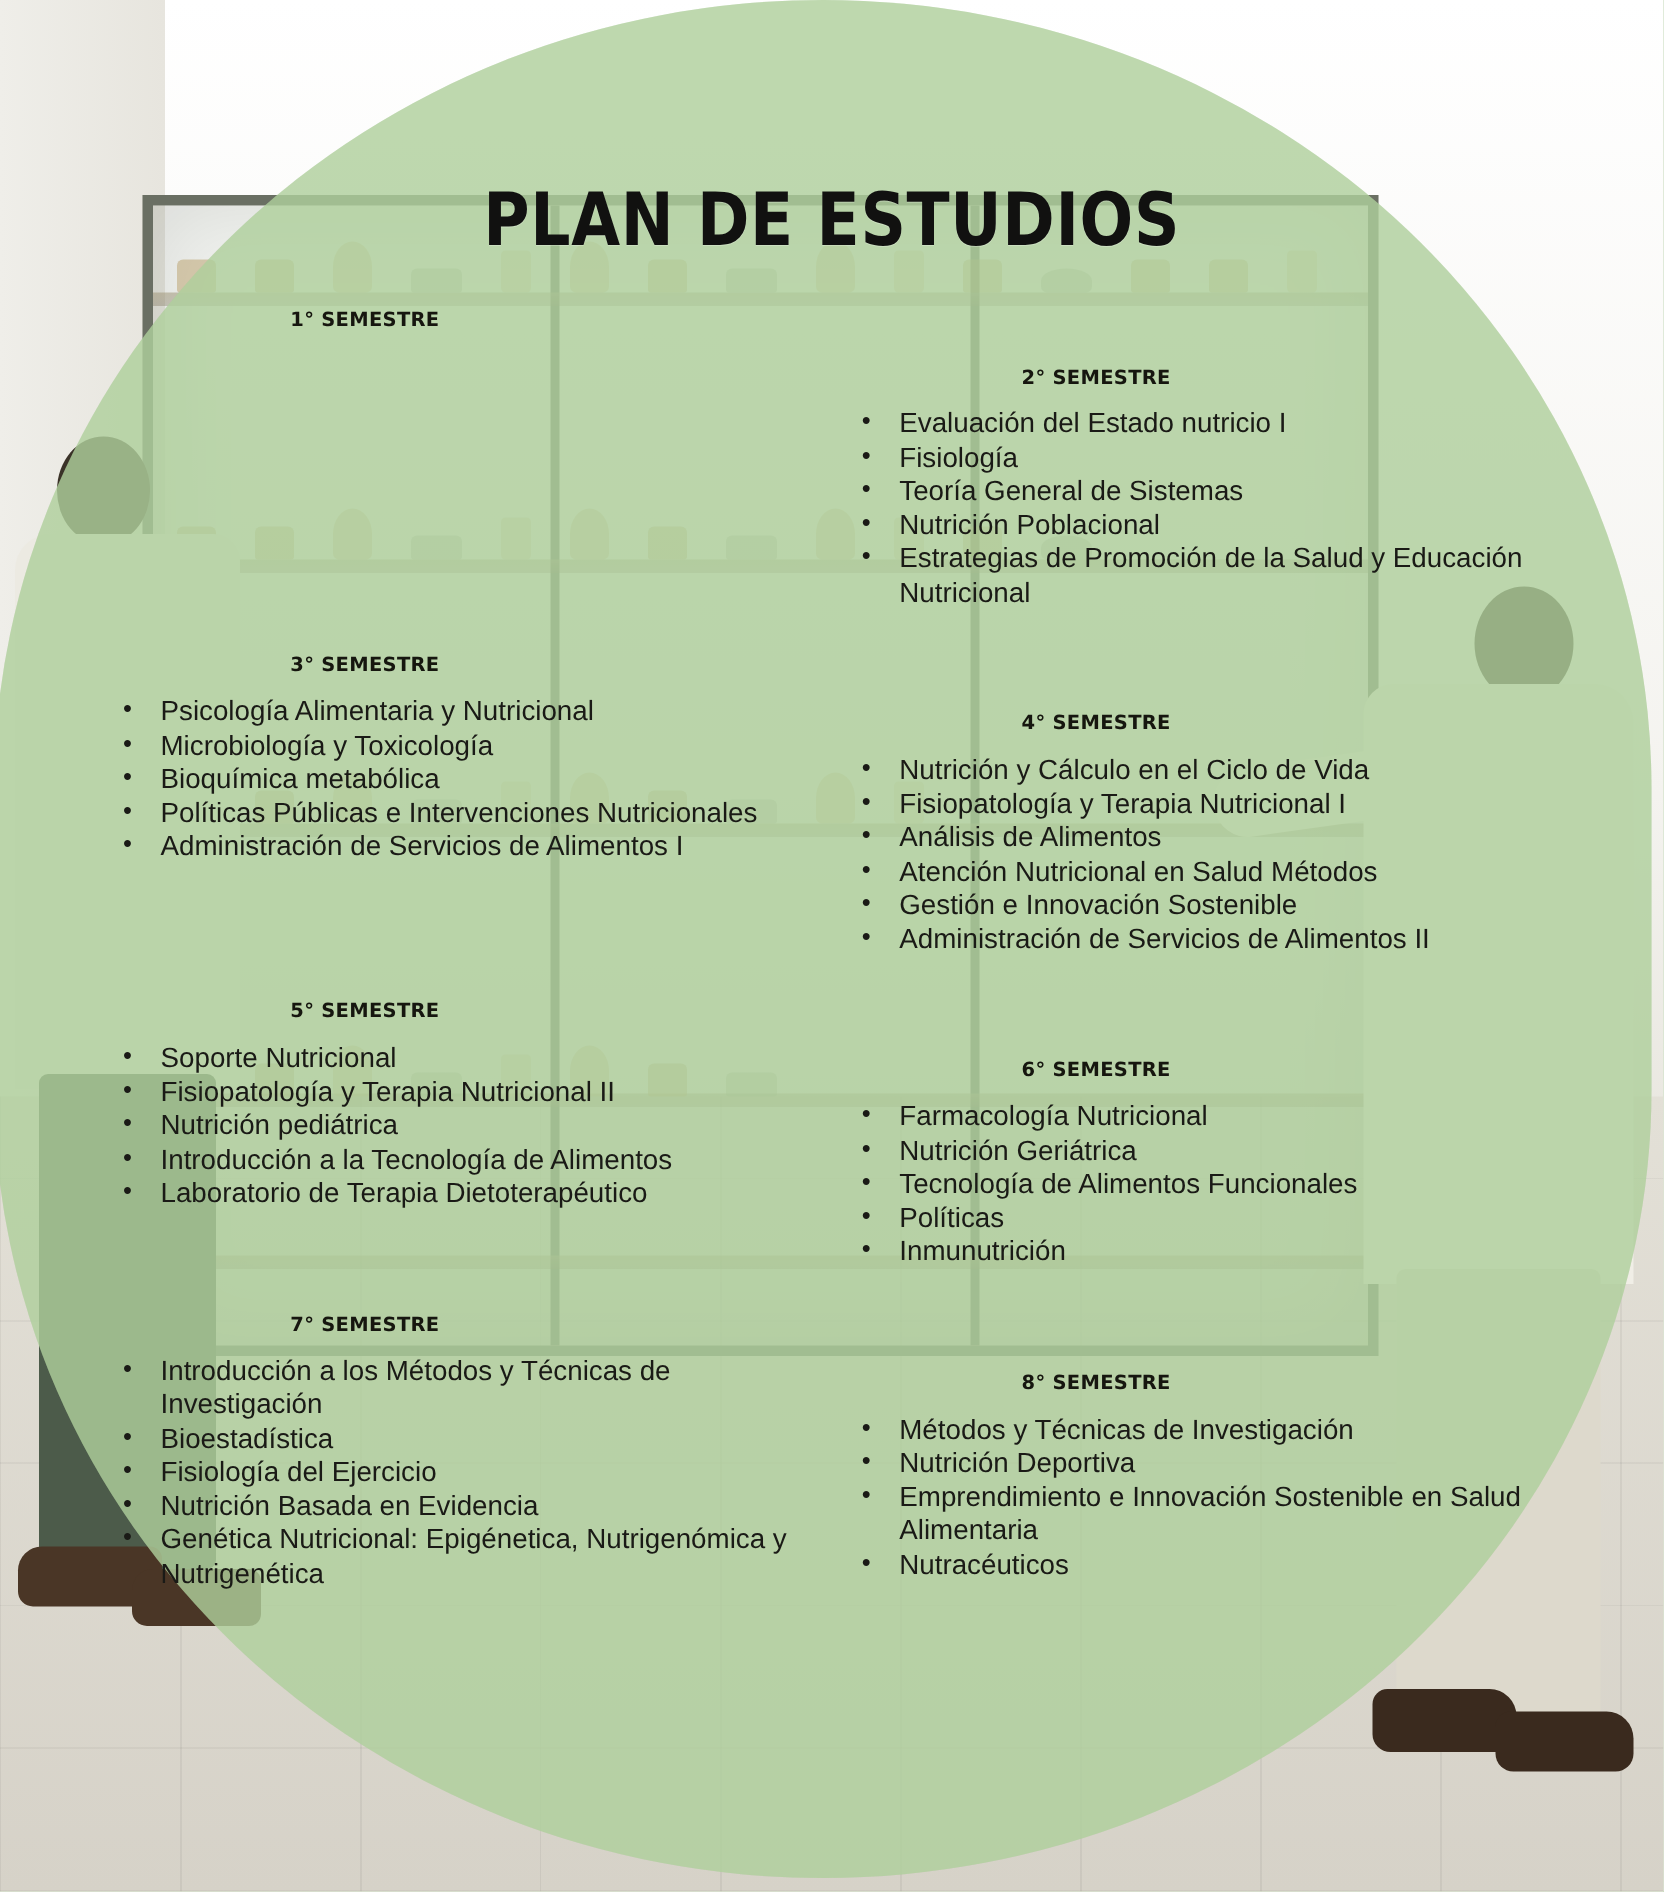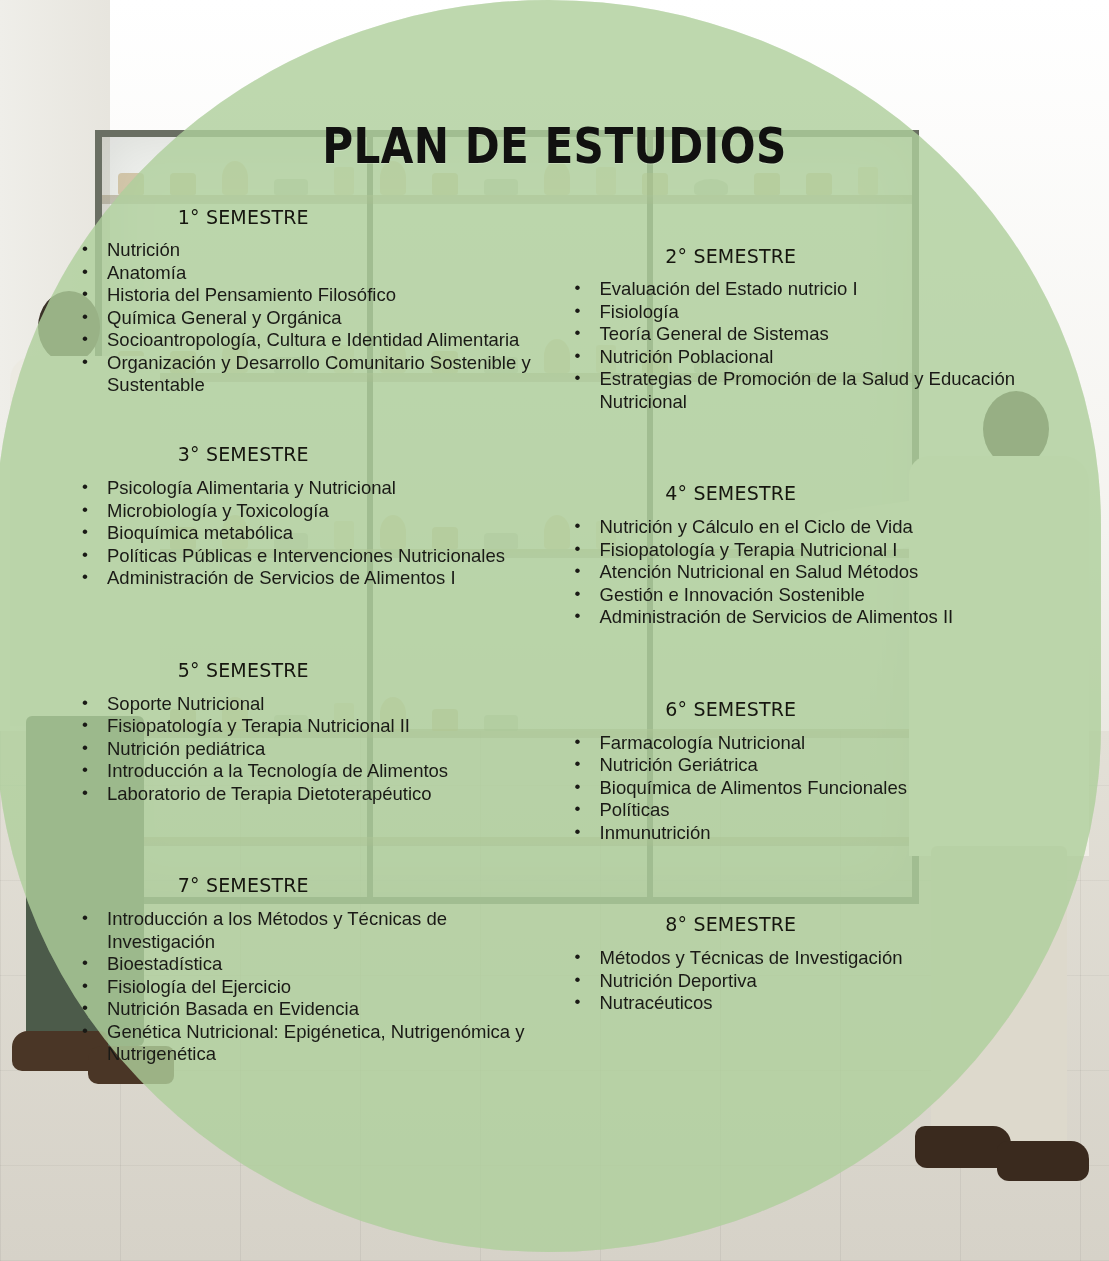--- a/index.html
+++ b/index.html
@@ -149,22 +149,22 @@
     width: 100%;
   }
   .col {
     width: 50%;
     box-sizing: border-box;
     padding-right: 10px;
   }
   .sem-title {
     text-align: center;
     font-family: "DejaVu Sans", sans-serif;
-    font-weight: 400;
-    font-size: 19px;
+    font-weight: 700;
+    font-size: 13px;
     letter-spacing: 0.2px;
     color: #16160f;
     margin: 0 0 12px 0;
     padding-right: 120px;
   }
   .col.right .sem-title { padding-right: 130px; margin-top: 39px; }
 
   ul.courses {
     list-style: none;
     margin: 0;
@@ -286,28 +286,20 @@
 
 <div class="content">
 
   <div class="title">PLAN DE ESTUDIOS</div>
 
   <div class="grid">
 
     <div class="row r1">
       <div class="col left">
         <div class="sem-title">1° SEMESTRE</div>
-        <ul class="courses">
-          <li>Nutrición</li>
-          <li>Anatomía</li>
-          <li>Historia del Pensamiento Filosófico</li>
-          <li>Química General y Orgánica</li>
-          <li>Socioantropología, Cultura e Identidad Alimentaria</li>
-          <li>Organización y Desarrollo Comunitario Sostenible y Sustentable</li>
-        </ul>
       </div>
       <div class="col right">
         <div class="sem-title">2° SEMESTRE</div>
         <ul class="courses">
           <li>Evaluación del Estado nutricio I</li>
           <li>Fisiología</li>
           <li>Teoría General de Sistemas</li>
           <li>Nutrición Poblacional</li>
           <li>Estrategias de Promoción de la Salud y Educación Nutricional</li>
         </ul>
@@ -325,20 +317,21 @@
           <li>Bioquímica metabólica</li>
           <li>Políticas Públicas e Intervenciones Nutricionales</li>
           <li>Administración de Servicios de Alimentos I</li>
         </ul>
       </div>
       <div class="col right">
         <div class="sem-title">4° SEMESTRE</div>
         <ul class="courses">
           <li>Nutrición y Cálculo en el Ciclo de Vida</li>
           <li>Fisiopatología y Terapia Nutricional I</li>
+          <li>Análisis de Alimentos</li>
           <li>Atención Nutricional en Salud Métodos</li>
           <li>Gestión e Innovación Sostenible</li>
           <li>Administración de Servicios de Alimentos II</li>
         </ul>
       </div>
     </div>
 
     <div class="block-gap"></div>
 
     <div class="row r3">
@@ -350,21 +343,21 @@
           <li>Nutrición pediátrica</li>
           <li>Introducción a la Tecnología de Alimentos</li>
           <li>Laboratorio de Terapia Dietoterapéutico</li>
         </ul>
       </div>
       <div class="col right">
         <div class="sem-title">6° SEMESTRE</div>
         <ul class="courses">
           <li>Farmacología Nutricional</li>
           <li>Nutrición Geriátrica</li>
-          <li>Bioquímica de Alimentos Funcionales</li>
+          <li>Tecnología de Alimentos Funcionales</li>
           <li>Políticas</li>
           <li>Inmunutrición</li>
         </ul>
       </div>
     </div>
 
     <div class="block-gap"></div>
 
     <div class="row r4">
       <div class="col left">
@@ -375,19 +368,20 @@
           <li>Fisiología del Ejercicio</li>
           <li>Nutrición Basada en Evidencia</li>
           <li>Genética Nutricional: Epigénetica, Nutrigenómica y Nutrigenética</li>
         </ul>
       </div>
       <div class="col right">
         <div class="sem-title">8° SEMESTRE</div>
         <ul class="courses">
           <li>Métodos y Técnicas de Investigación</li>
           <li>Nutrición Deportiva</li>
+          <li>Emprendimiento e Innovación Sostenible en Salud Alimentaria</li>
           <li>Nutracéuticos</li>
         </ul>
       </div>
     </div>
 
   </div>
 </div>
 
 </body></html>

